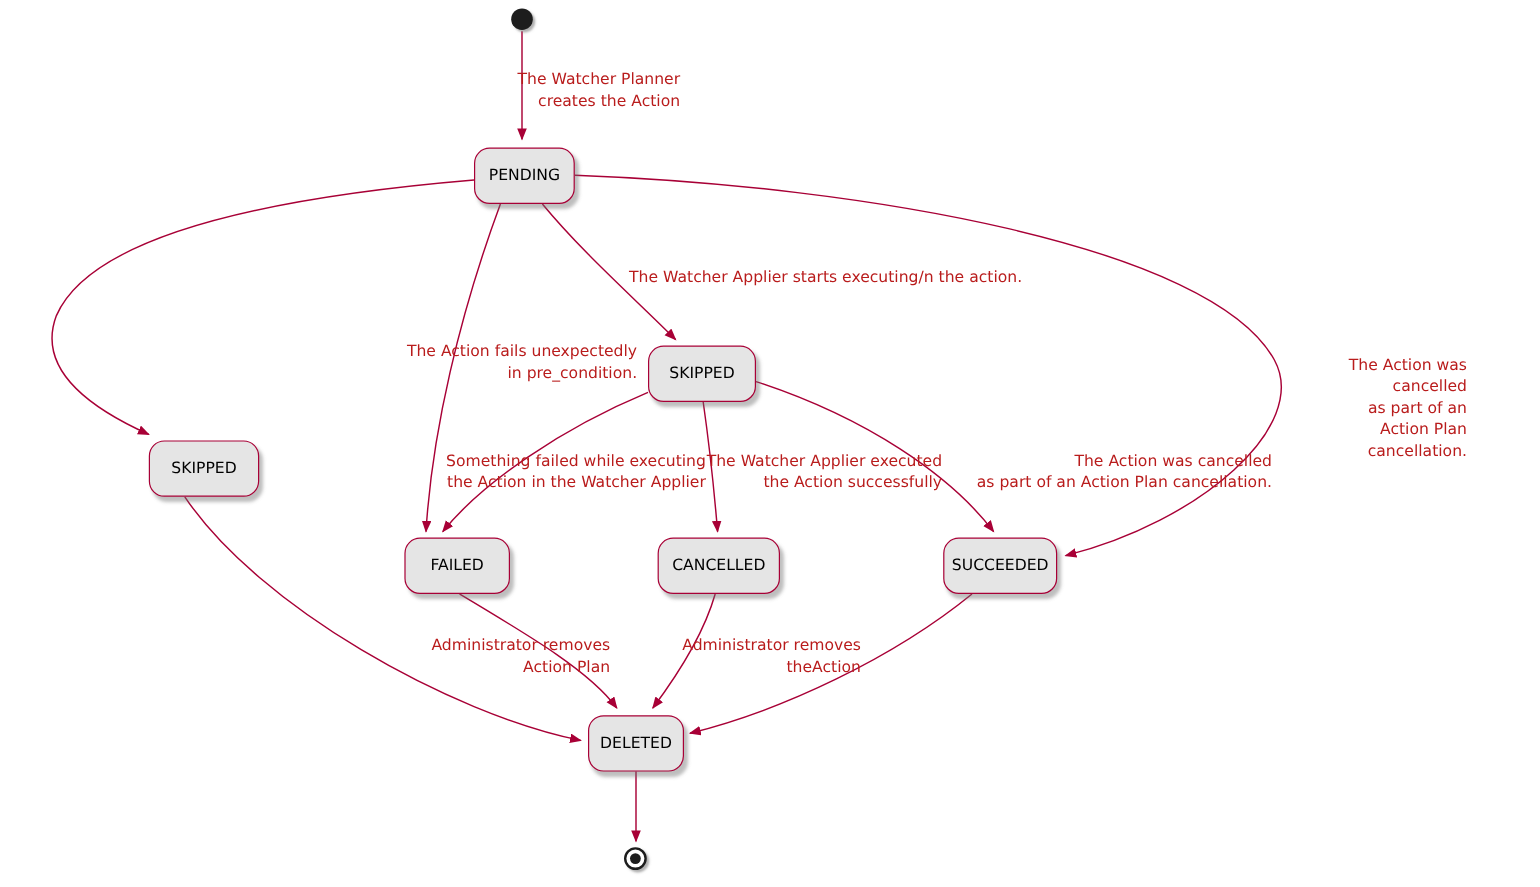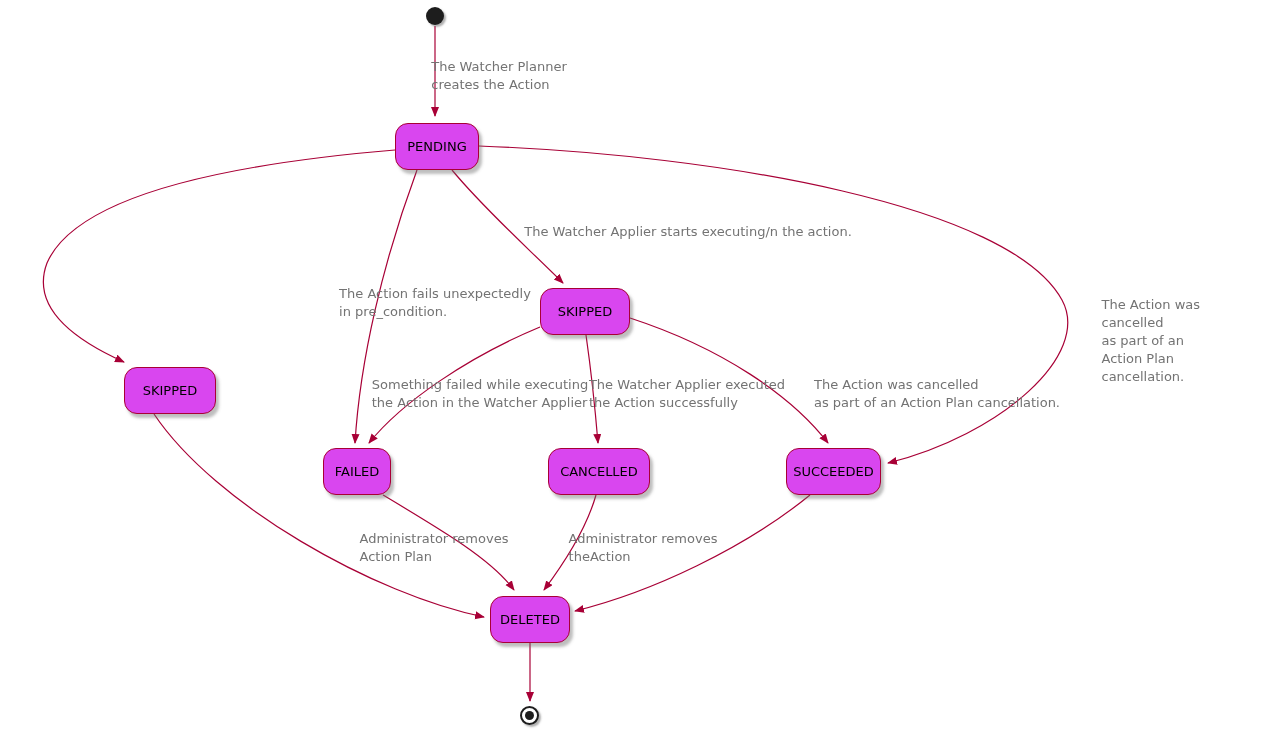--- a/index.html
+++ b/index.html
@@ -6,33 +6,33 @@
   #canvas{
     position:relative;
     width:1283px;height:739px;
     background:#ffffff;
     font-family:"DejaVu Sans","Liberation Sans",sans-serif;
     overflow:hidden;
   }
   #edges{position:absolute;left:0;top:0;width:1283px;height:739px;}
   .state{
     position:absolute;
-    background:#d946ef;
+    background:#e5e5e5;
     border:1.5px solid #A80036;
     border-radius:13px;
     box-shadow:3px 4px 3px rgba(110,110,110,0.45);
     display:flex;align-items:center;justify-content:center;
     font-size:13px;color:#000;
     box-sizing:border-box;
   }
   .edge-label{
     position:absolute;
     transform:translateX(-50%);
-    text-align:left;
-    font-size:13px;line-height:18px;color:#737373;
+    text-align:right;
+    font-size:13px;line-height:18px;color:#b91c1c;
     white-space:pre-line;
   }
   .initial-node{
     position:absolute;left:426px;top:7px;
     width:18px;height:18px;border-radius:50%;
     background:#1d1d1d;
     box-shadow:2px 2px 2px rgba(110,110,110,0.55);
   }
   .final-node{
     position:absolute;left:520px;top:706px;
@@ -77,21 +77,21 @@
 
   <div class="state" style="left:395px;top:123px;width:84px;height:47px">
       <span>PENDING</span>
     </div>
   <div class="state" style="left:124px;top:367px;width:92px;height:47px">
       <span>SKIPPED</span>
     </div>
   <div class="state" style="left:540px;top:288px;width:90px;height:47px">
       <span>SKIPPED</span>
     </div>
-  <div class="state" style="left:323px;top:448px;width:68px;height:47px">
+  <div class="state" style="left:337px;top:448px;width:88px;height:47px">
       <span>FAILED</span>
     </div>
   <div class="state" style="left:548px;top:448px;width:102px;height:47px">
       <span>CANCELLED</span>
     </div>
   <div class="state" style="left:786px;top:448px;width:95px;height:47px">
       <span>SUCCEEDED</span>
     </div>
   <div class="state" style="left:490px;top:596px;width:80px;height:47px">
       <span>DELETED</span>

